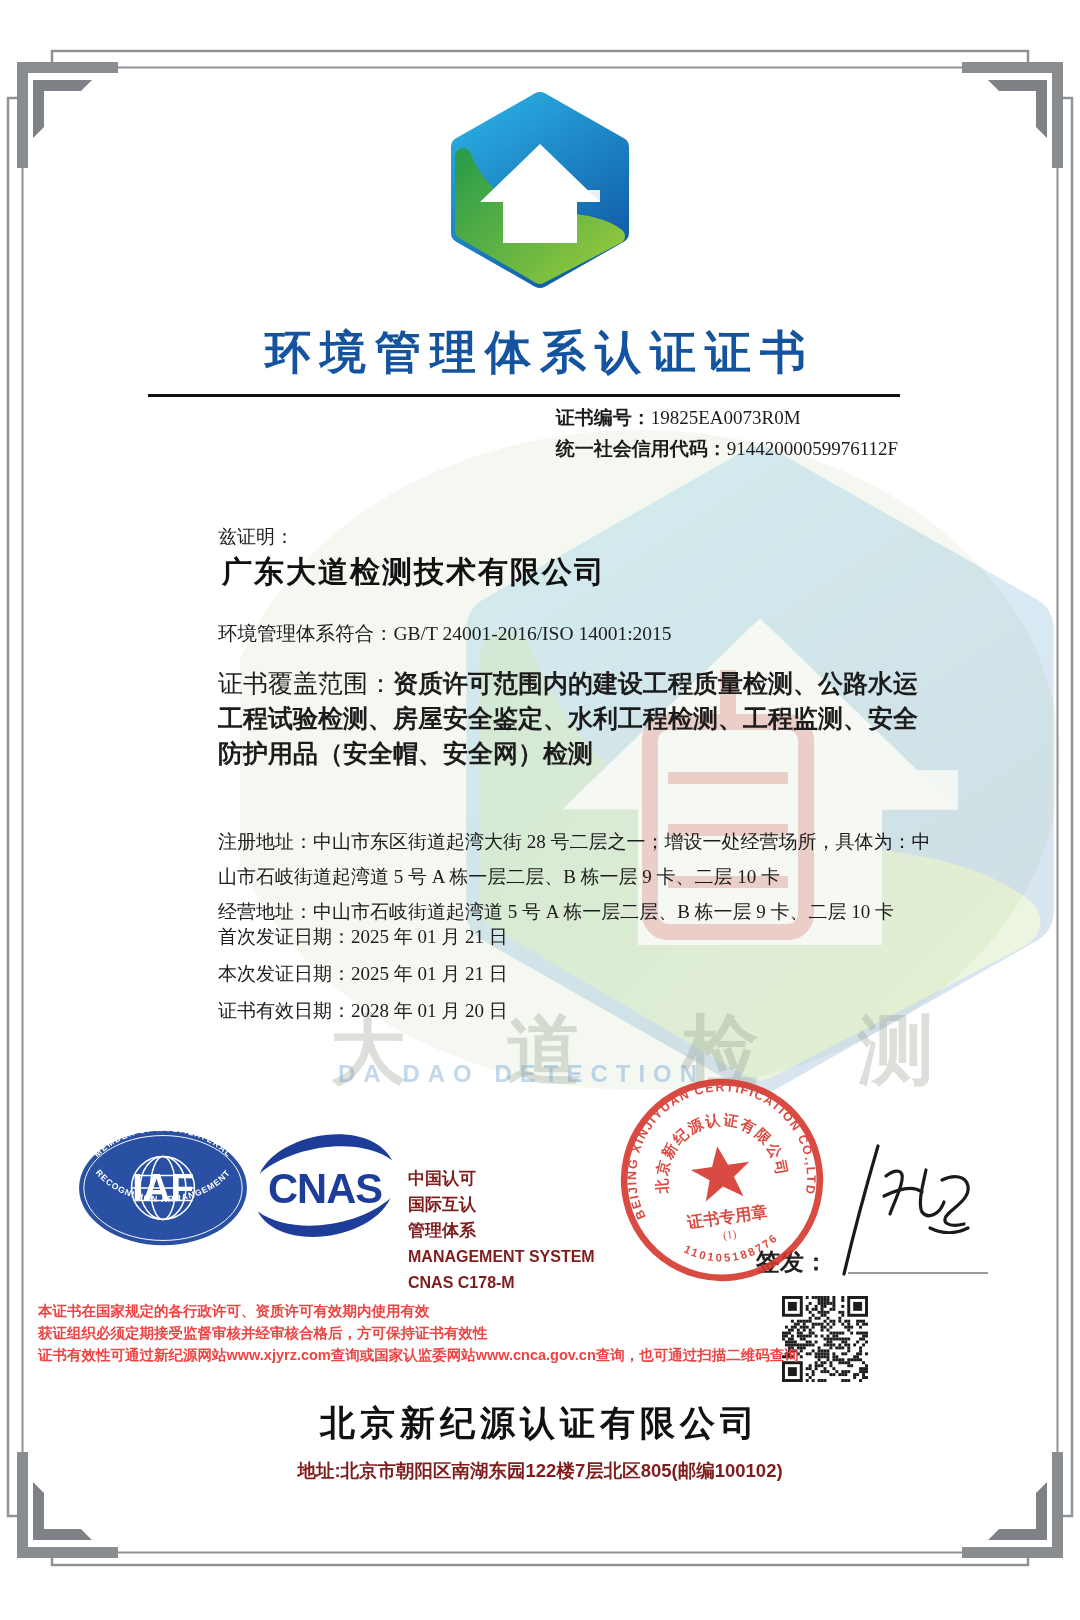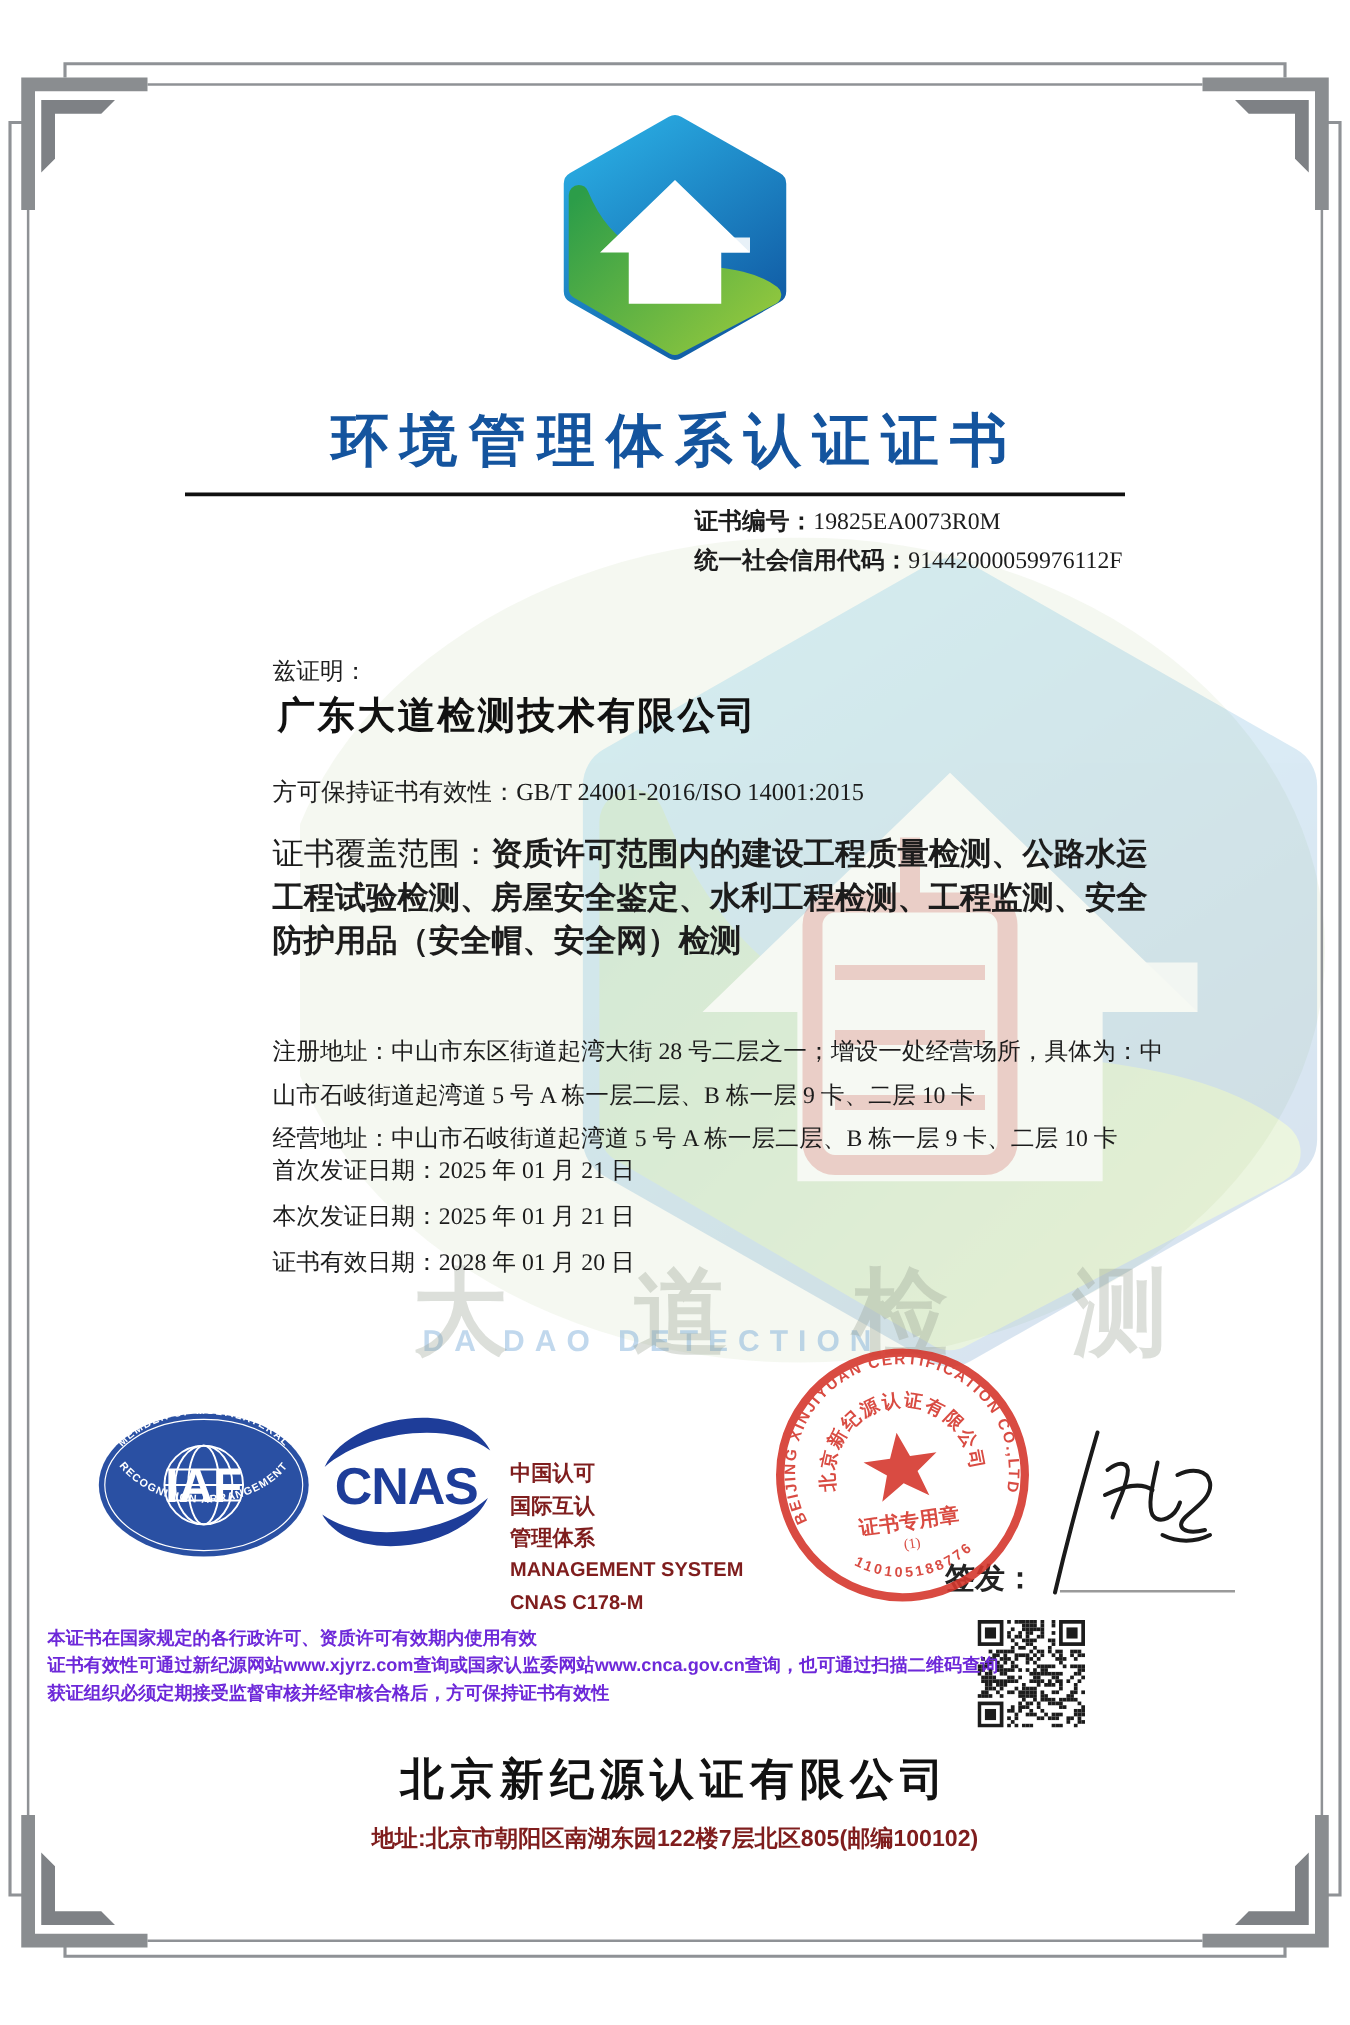--- a/index.html
+++ b/index.html
@@ -30,21 +30,21 @@
   .scope b{font-family:"Liberation Sans","DejaVu Sans",sans-serif;font-weight:700;}
   .addr{left:218px;top:784px;width:714px;font-size:19px;line-height:35px;margin-top:40px;}
   .dates{left:218px;top:918px;font-size:19px;line-height:37px;}
   .accblock{left:408px;top:1166px;font-size:17px;line-height:26px;
             font-family:"Liberation Sans","DejaVu Sans",sans-serif;font-weight:bold;color:#7f1d1d;}
   .accblock .en{font-size:16px;}
   .signlab{left:756px;top:1246px;font-size:24px;font-family:"Liberation Sans","DejaVu Sans",sans-serif;
            font-weight:bold;color:#222;}
   .signline{left:848px;top:1272px;width:140px;height:2px;background:#9a9a9a;}
   .notes{left:38px;top:1300px;font-size:14.5px;line-height:22px;
-         font-family:"Liberation Sans","DejaVu Sans",sans-serif;font-weight:600;color:#6d28d9;}
+         font-family:"Liberation Sans","DejaVu Sans",sans-serif;font-weight:600;color:#ef4444;}
   .fcompany{left:0;right:0;top:1400px;text-align:center;
             font-family:"Liberation Sans","DejaVu Sans",sans-serif;font-weight:bold;
             font-size:35px;letter-spacing:5px;color:#111;}
   .faddress{left:0;right:0;top:1458px;text-align:center;
             font-family:"Liberation Sans","DejaVu Sans",sans-serif;font-weight:bold;
             font-size:18.5px;color:#7f1d1d;}
   .sealwrap{left:608px;top:1066px;width:228px;height:228px;z-index:4;opacity:0.9;}
 </style>
 </head>
 <body>
@@ -118,21 +118,21 @@
   <div class="abs ct title">环境管理体系认证证书</div>
   <div class="abs ct title-rule"></div>
 
   <div class="abs ct hdr">
     <div><span class="lab">证书编号：</span><span>19825EA0073R0M</span></div>
     <div><span class="lab">统一社会信用代码：</span><span>91442000059976112F</span></div>
   </div>
 
   <div class="abs ct certify">兹证明：</div>
   <div class="abs ct company">广东大道检测技术有限公司</div>
-  <div class="abs ct stdline"><span>方可保持证书有效性：</span><span>GB/T 24001-2016/ISO 14001:2015</span></div>
+  <div class="abs ct stdline"><span>环境管理体系符合：</span><span>GB/T 24001-2016/ISO 14001:2015</span></div>
 
   <div class="abs ct scope">
     <span>证书覆盖范围：</span><b>资质许可范围内的建设工程质量检测、公路水运工程试验检测、房屋安全鉴定、水利工程检测、工程监测、安全防护用品（安全帽、安全网）检测</b>
   </div>
 
   <div class="abs ct addr">
     <div>注册地址：中山市东区街道起湾大街 28 号二层之一；增设一处经营场所，具体为：中山市石岐街道起湾道 5 号 A 栋一层二层、B 栋一层 9 卡、二层 10 卡</div>
     <div>经营地址：中山市石岐街道起湾道 5 号 A 栋一层二层、B 栋一层 9 卡、二层 10 卡</div>
   </div>
 
@@ -526,20 +526,20 @@
       <rect x="22" y="0" width="7" height="7" fill="#1c1c1c"></rect>
       <rect x="23" y="1" width="5" height="5" fill="#fff"></rect>
       <rect x="24" y="2" width="3" height="3" fill="#1c1c1c"></rect>
       <rect x="0" y="22" width="7" height="7" fill="#1c1c1c"></rect>
       <rect x="1" y="23" width="5" height="5" fill="#fff"></rect>
       <rect x="2" y="24" width="3" height="3" fill="#1c1c1c"></rect>
     </svg>
 
   <div class="abs ct notes">
     <div>本证书在国家规定的各行政许可、资质许可有效期内使用有效</div>
+    <div>获证组织必须定期接受监督审核并经审核合格后，方可保持证书有效性</div>
     <div>证书有效性可通过新纪源网站www.xjyrz.com查询或国家认监委网站www.cnca.gov.cn查询，也可通过扫描二维码查询</div>
-    <div>获证组织必须定期接受监督审核并经审核合格后，方可保持证书有效性</div>
   </div>
 
   <div class="abs ct fcompany">北京新纪源认证有限公司</div>
   <div class="abs ct faddress">地址:北京市朝阳区南湖东园122楼7层北区805(邮编100102)</div>
 
 </div>
 
 </body></html>

